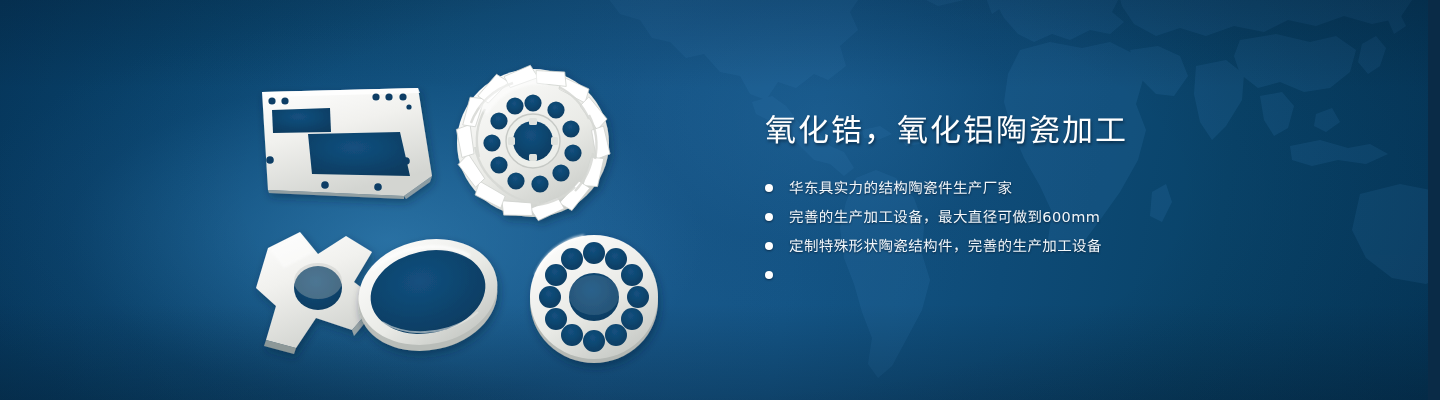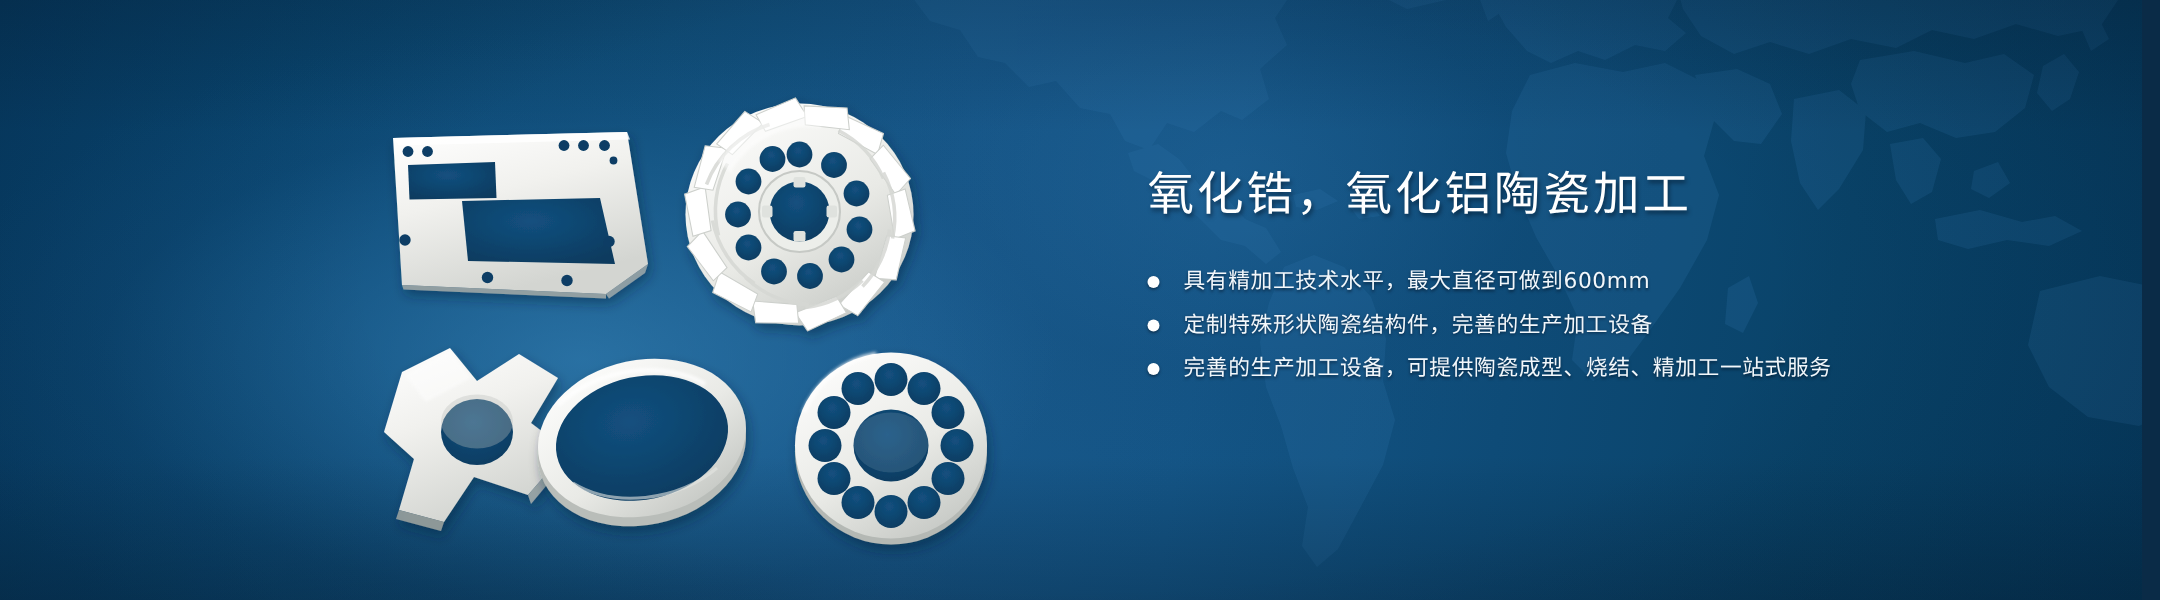--- a/index.html
+++ b/index.html
@@ -397,26 +397,29 @@
     </svg>
   </div>
 
   <div class="copy">
 
     <h1 class="headline">氧化锆，氧化铝陶瓷加工</h1>
 
     <ul class="bullets">
       <li>
         <span class="dot"></span>
-        <span>具有精加工技术水平，最大直径可做到600mm</span>
+        <span>华东具实力的结构陶瓷件生产厂家</span>
+      </li>
+      <li>
+        <span class="dot"></span>
+        <span>完善的生产加工设备，最大直径可做到600mm</span>
       </li>
       <li>
         <span class="dot"></span>
         <span>定制特殊形状陶瓷结构件，完善的生产加工设备</span>
       </li>
       <li>
         <span class="dot"></span>
-        <span>完善的生产加工设备，可提供陶瓷成型、烧结、精加工一站式服务</span>
       </li>
     </ul>
 
   </div>
 </div>
 
 </body></html>

